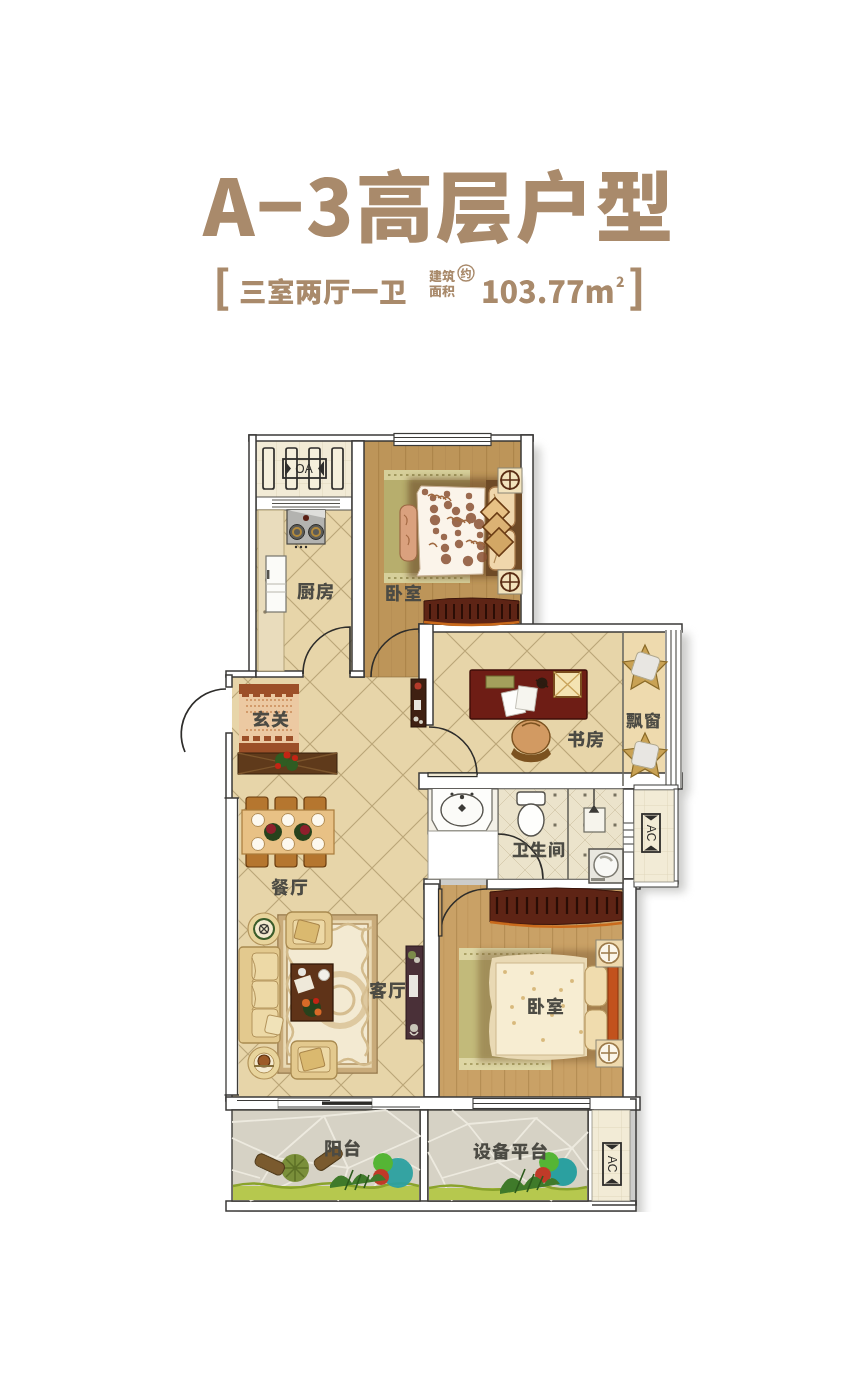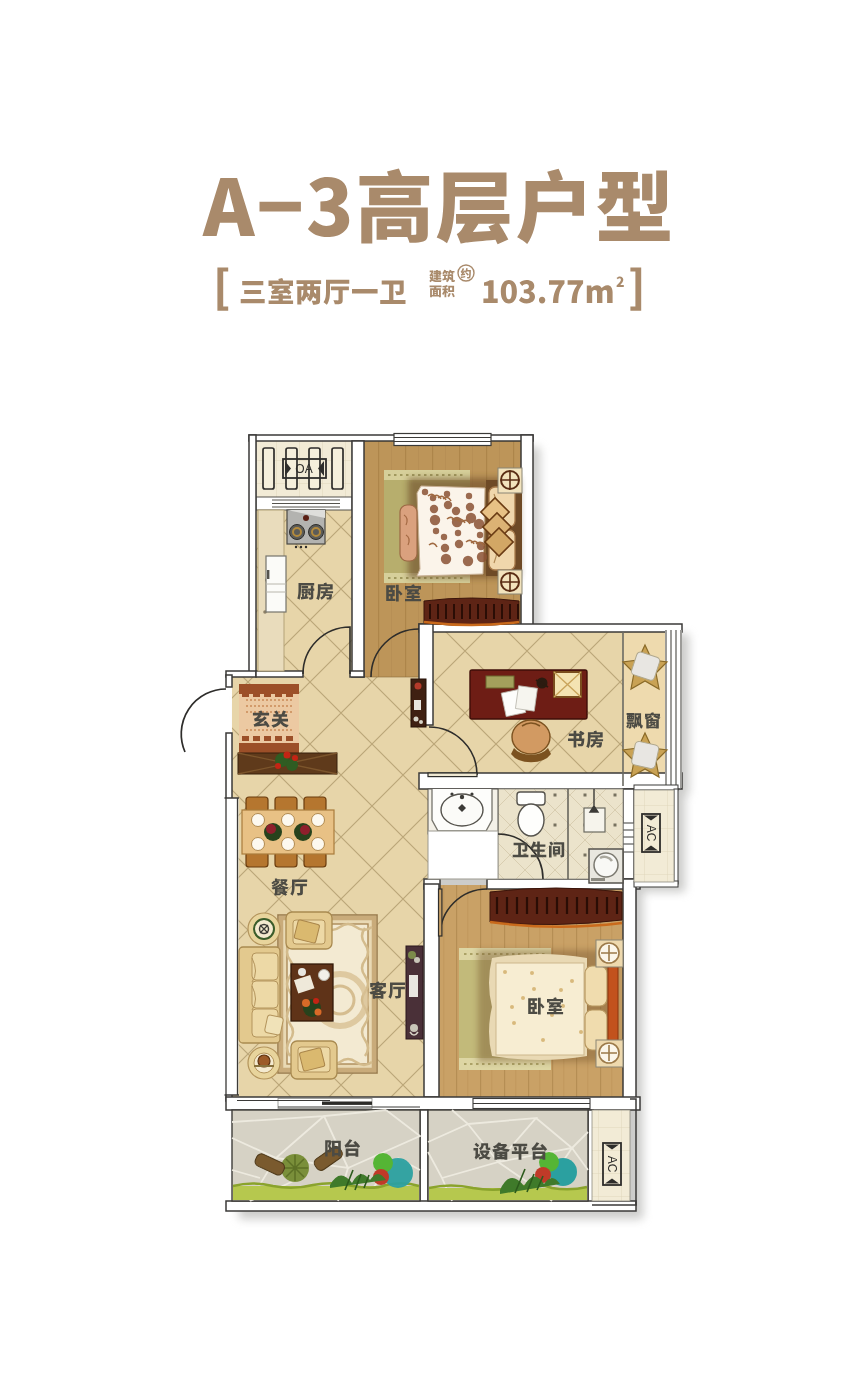--- a/index.html
+++ b/index.html
@@ -1,17 +1,17 @@
 <!DOCTYPE html>
 <html><head>
 <meta charset="utf-8">
 <title>A-3</title>
 <style>
 html,body{margin:0;padding:0;background:#ffffff;}
-#page{width:858px;height:1400px;position:relative;background:#ffffff;overflow:hidden;}
+#page{width:858px;height:1212px;position:relative;background:#ffffff;overflow:hidden;}
 svg{display:block;}
 text{font-family:"Liberation Sans", sans-serif;}
 </style>
 </head>
 <body>
 <div id="page">
 <svg width="858" height="1400" viewBox="0 0 858 1400" xmlns="http://www.w3.org/2000/svg">
 <rect width="858" height="1400" fill="#ffffff"></rect>
 <defs>
 <pattern id="tile" width="62" height="62" patternUnits="userSpaceOnUse">

